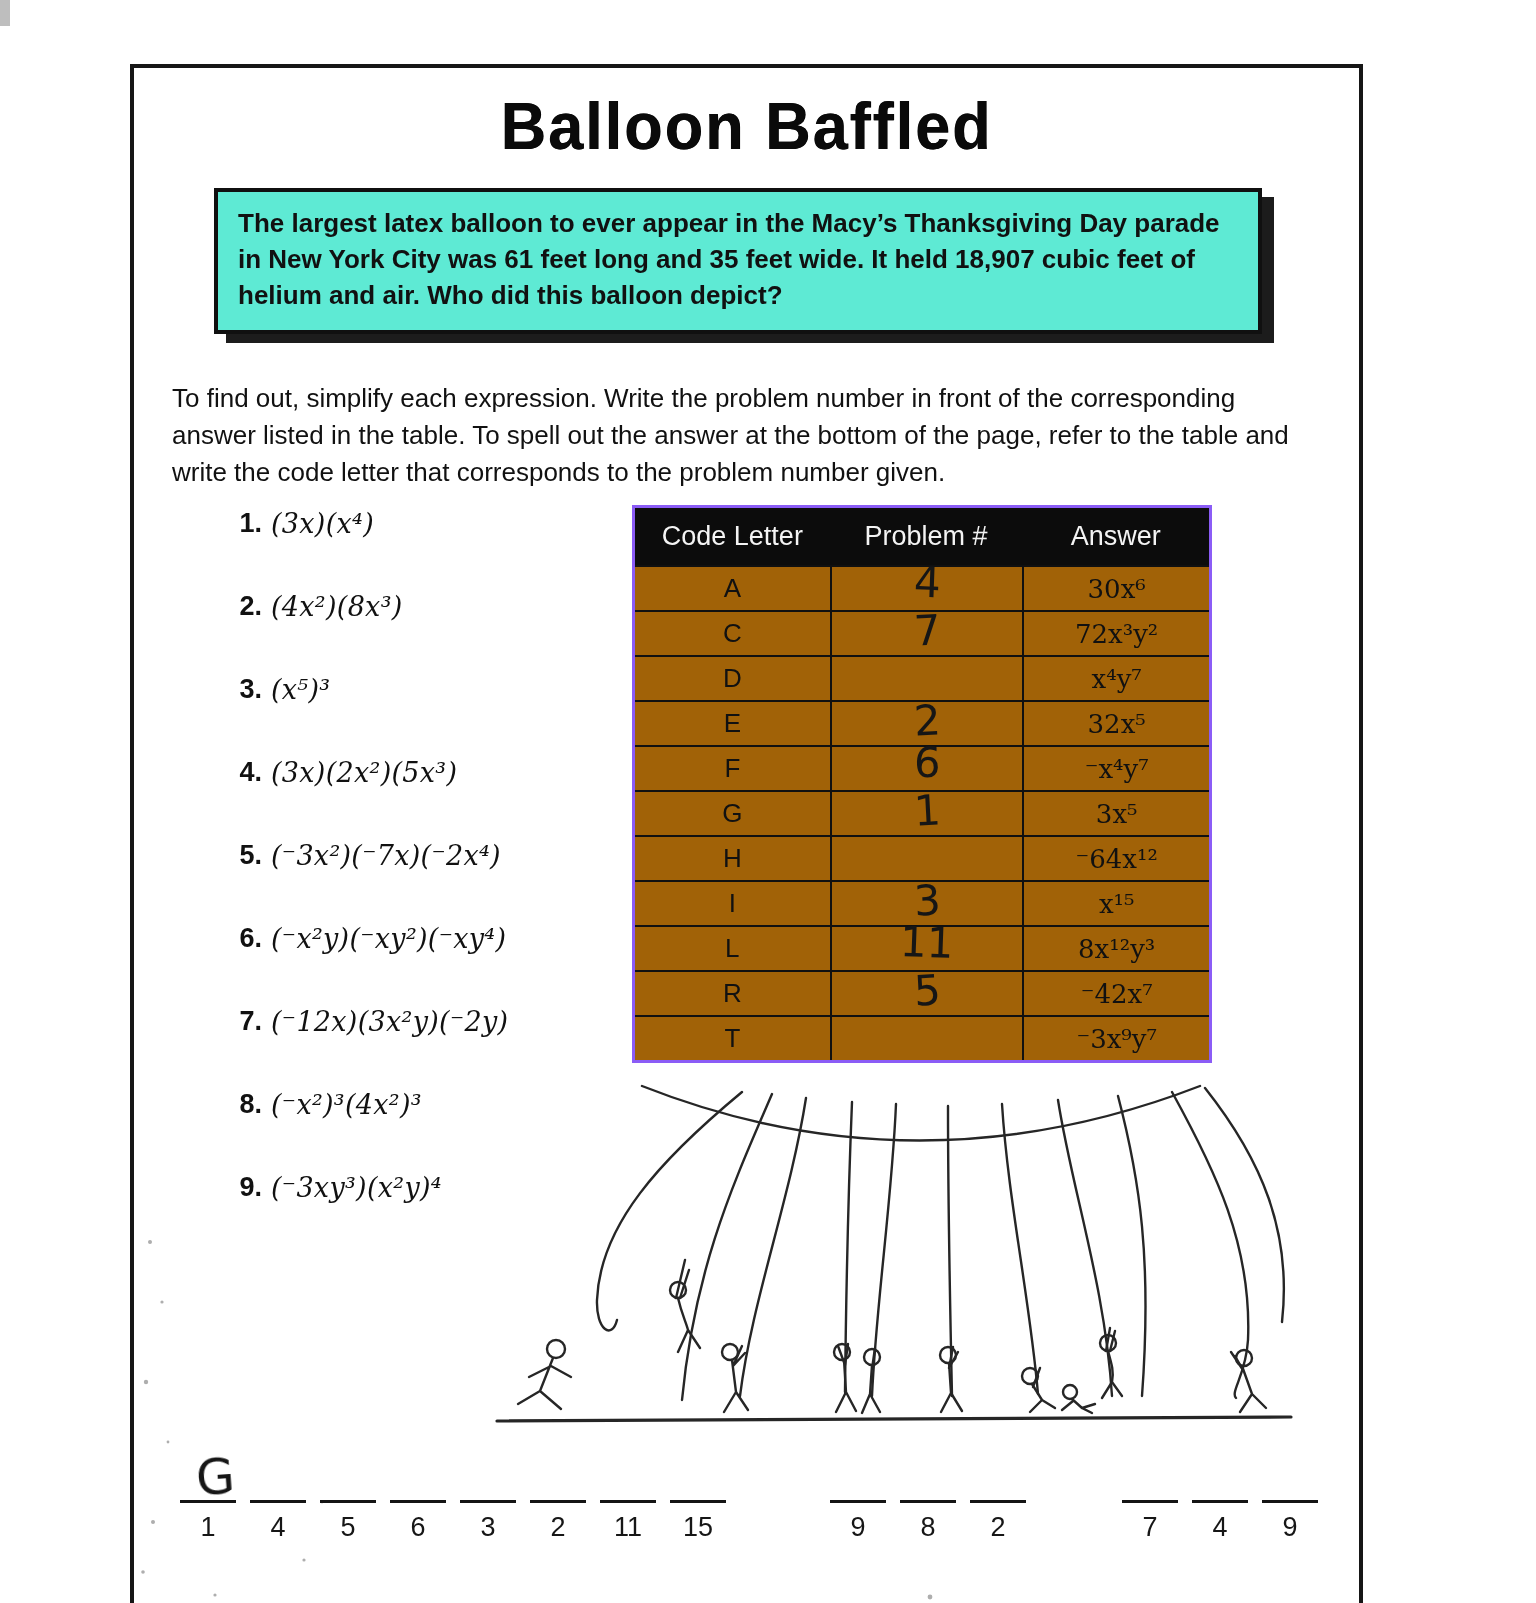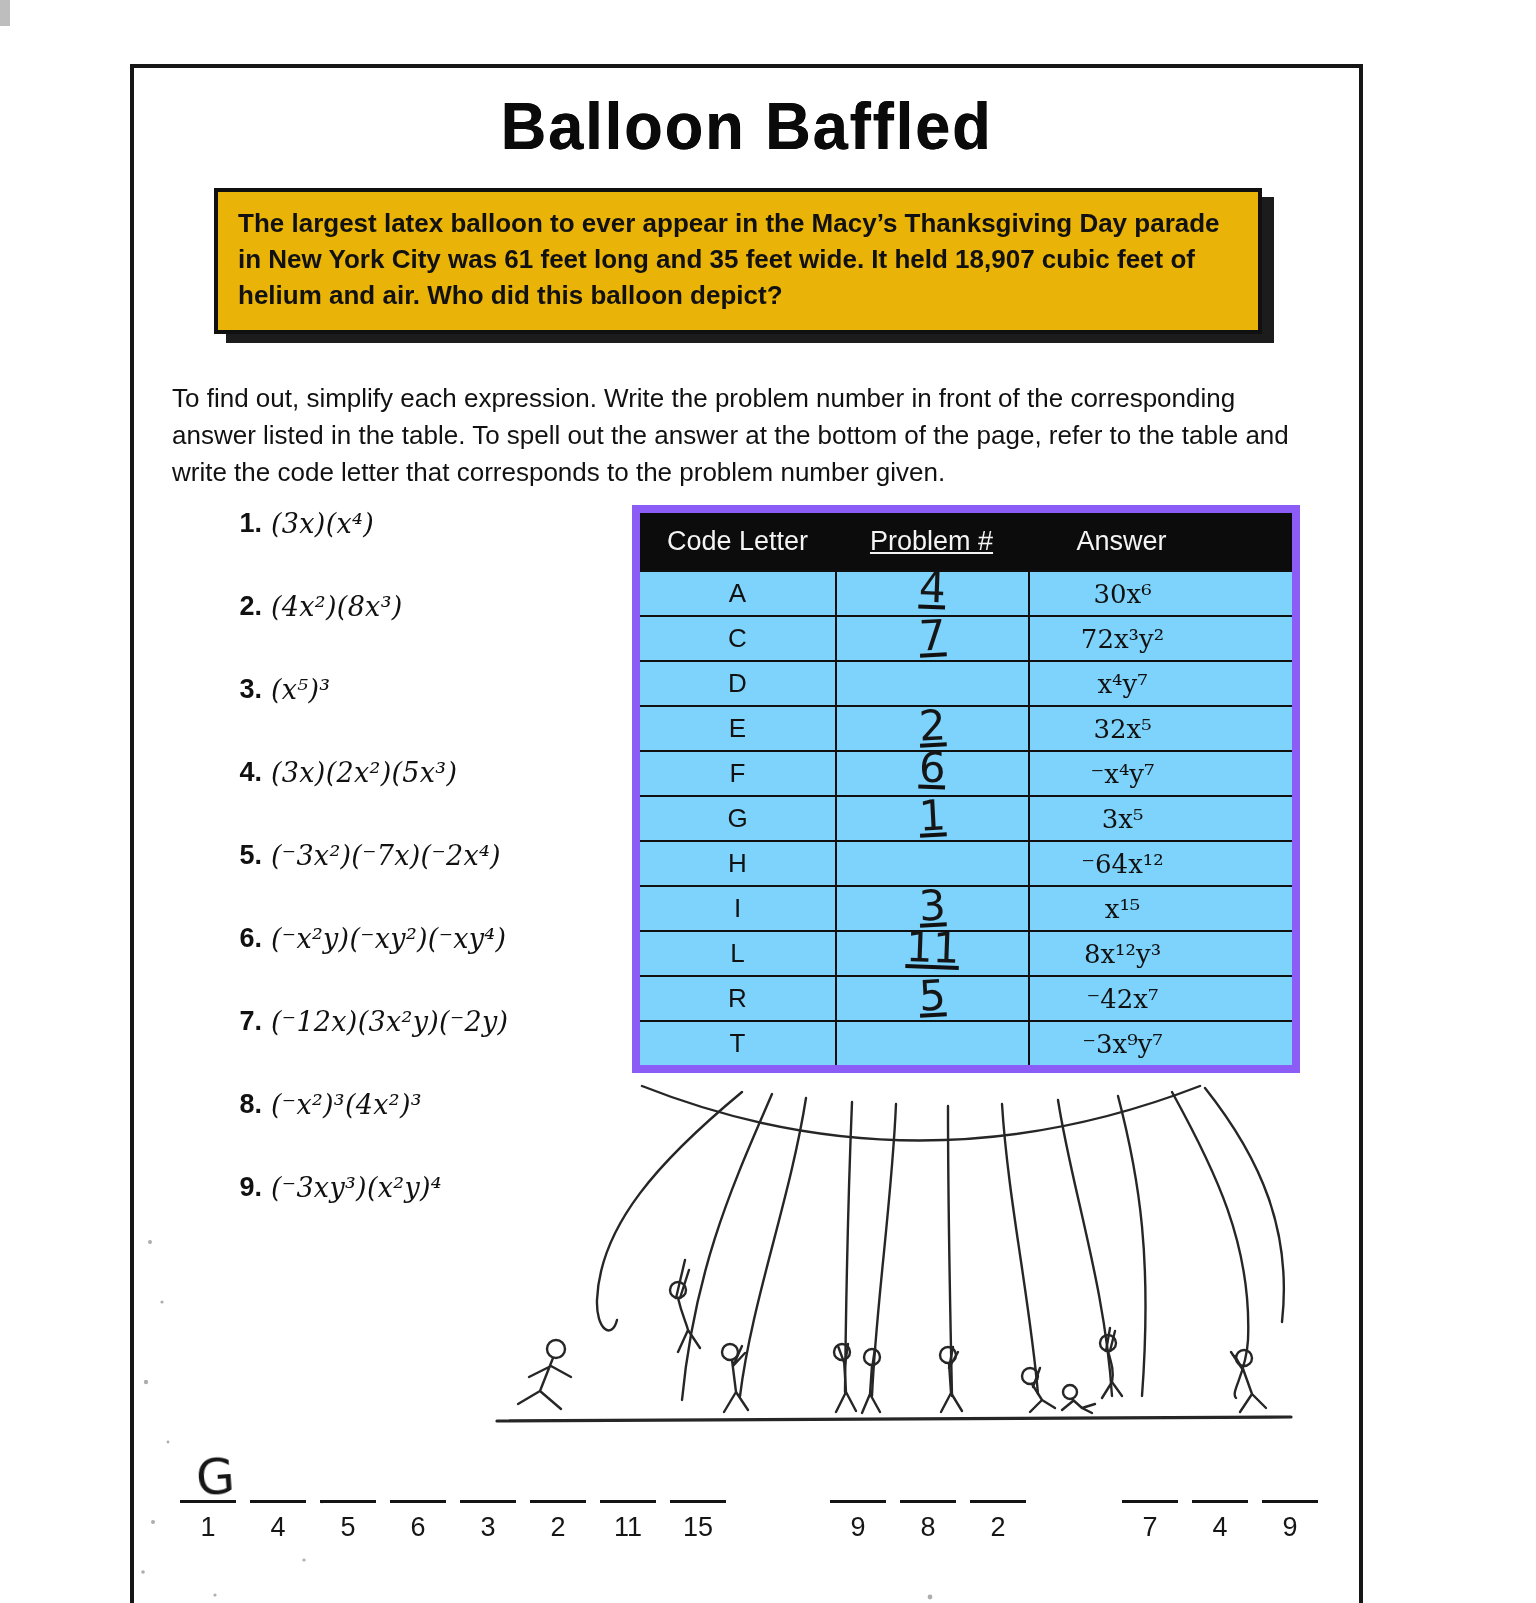--- a/index.html
+++ b/index.html
@@ -14,42 +14,42 @@
     border:4px solid #161616;
   }
   .title {
     position:absolute; left:130px; top:90px; width:1233px;
     text-align:center; font-size:63px; font-weight:bold; letter-spacing:2px;
     color:#0a0a0a; transform:scaleY(1.05);
     text-shadow:0.5px 0 #000;
   }
   .callout {
     position:absolute; left:214px; top:188px; width:1048px;
-    background:#eab308; border:4px solid #101010;
+    background:#5eead4; border:4px solid #101010;
     box-shadow:12px 9px 0 #1c1c1c;
     padding:14px 22px 16px 20px;
     font-size:26px; font-weight:bold; line-height:1.38;
   }
   .instructions {
     position:absolute; left:172px; top:380px; width:1130px;
     font-size:26px; line-height:1.43;
   }
   .problems { position:absolute; left:216px; top:508px; }
   .problem { display:flex; align-items:flex-start; height:83px; font-size:27px; }
   .problem .num { width:46px; text-align:right; font-weight:bold; margin-right:9px; }
   .problem .expr { font-family:"DejaVu Serif", serif; font-style:italic; letter-spacing:0.3px; }
 
   .codetable {
-    position:absolute; left:632px; top:505px; width:668px;
-    border:8px solid #8b5cf6; background:#7dd3fc;
+    position:absolute; left:632px; top:505px; width:580px;
+    border:3px solid #8b5cf6; background:#a16207;
   }
   .thead { display:flex; align-items:center; background:#0c0c0c; color:#f4f4f4; height:57px; font-size:27px; }
   .th { text-align:center; }
   .col-letter { width:195px; }
-  .col-problem { width:193px;text-decoration:underline; }
+  .col-problem { width:193px; }
   .col-answer { width:187px; }
   .row { display:flex; height:45px; border-top:2px solid #101010; }
   .cell { display:flex; align-items:center; justify-content:center; font-size:26px; overflow:visible; }
   .cell + .cell { border-left:2px solid #101010; }
   .answer-cell { font-family:"DejaVu Serif", serif; }
   .hw {
     font-family:"DejaVu Sans", sans-serif; font-size:42px; color:#161616;
     position:relative; top:-3px; transform:rotate(-3deg);
   }
   .row:nth-child(even) .hw { transform:rotate(2deg); top:-6px; }

